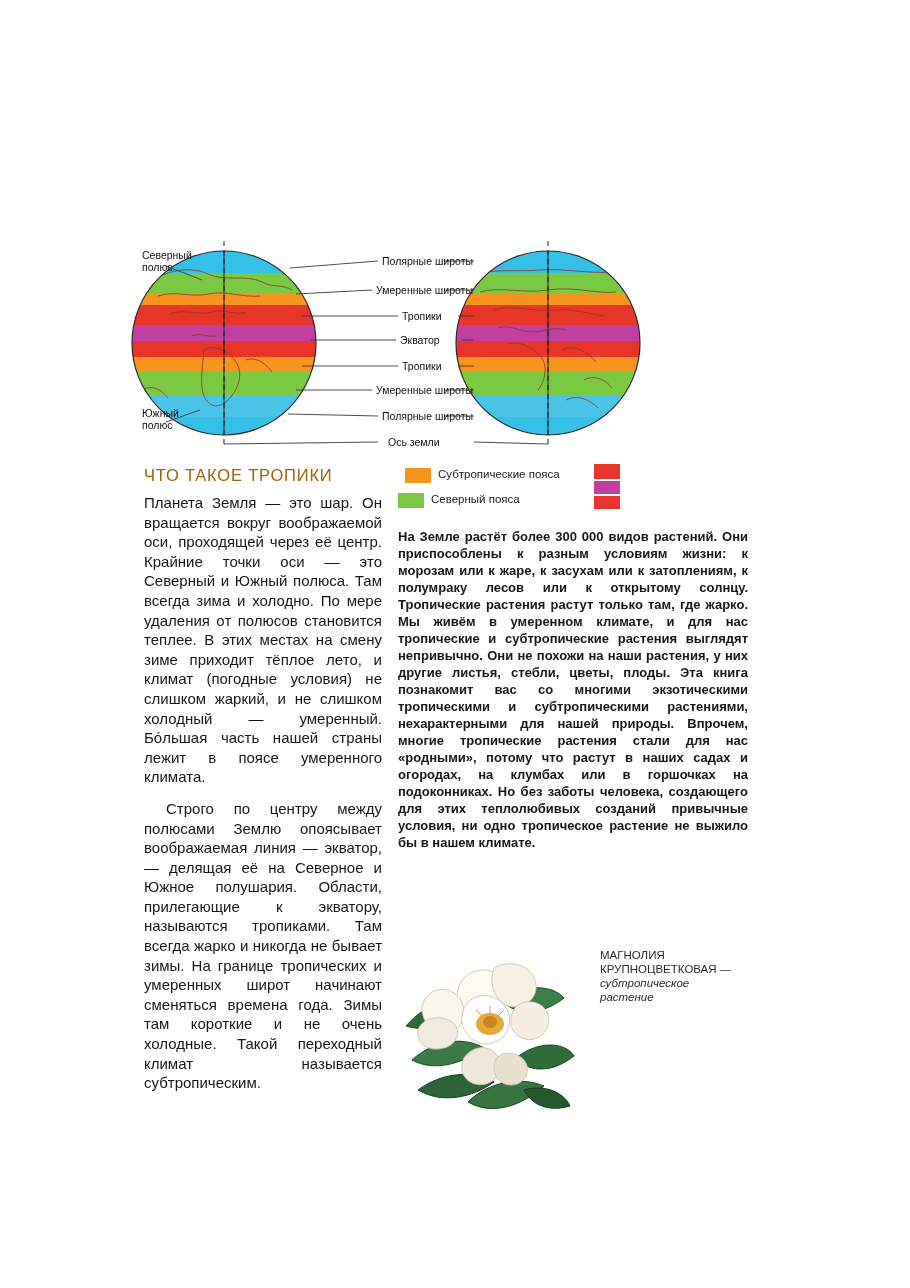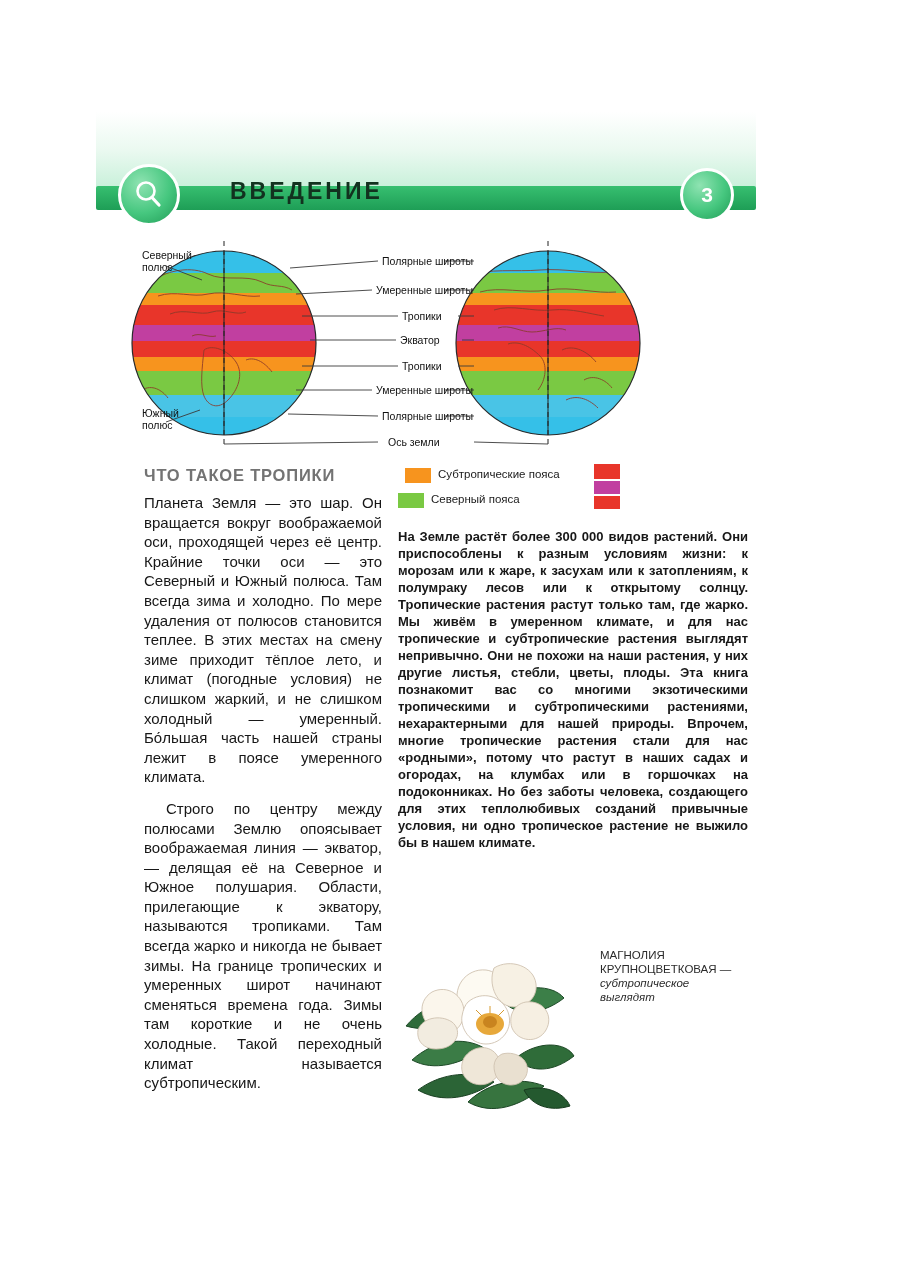--- a/index.html
+++ b/index.html
@@ -131,23 +131,23 @@
   }
   .col-right {
     position: absolute;
     left: 398px;
     top: 528px;
     width: 350px;
   }
   h2.sec {
     margin: 0 0 8px 0;
     font-size: 16.5px;
-    font-weight: bold;
+    font-weight: normal;
     letter-spacing: 0.8px;
-    color: #737373;
+    color: #a16207;
   }
   p.body {
     margin: 0;
     font-size: 15px;
     line-height: 19.6px;
     text-align: justify;
     color: #171717;
   }
   p.body + p.body { margin-top: 12px; text-indent: 22px; }
   .col-right p.body { font-size: 13px; line-height: 17px; font-weight: bold; }
@@ -172,37 +172,20 @@
   .flower-caption .cap-strong { font-weight: normal; }
   .flower-caption .cap-ital { font-style: italic; }
   .flower-art { position: absolute; left: 0; top: 8px; }
   .flower-art svg { display: block; }
 </style>
 </head>
 <body>
 
 <div class="page">
 
-  <div class="header-wrap">
-    <div class="header-gradient"></div>
-    <div class="header-bar"></div>
-
-    <div class="header-badge">
-      <svg width="34" height="34" viewBox="0 0 34 34">
-        <circle cx="14" cy="13" r="8.5" fill="none" stroke="#ffffff" stroke-width="2.6"></circle>
-        <line x1="20" y1="19.5" x2="27" y2="27" stroke="#ffffff" stroke-width="3.2" stroke-linecap="round"></line>
-      </svg>
-    </div>
-
-    <div class="header-title">ВВЕДЕНИЕ</div>
-
-    <div class="page-number-circle">
-      <span>3</span>
-    </div>
-  </div>
 
   <div class="figure">
     <svg width="660" height="222" viewBox="0 0 660 222">
       <defs>
         <clipPath id="globeL">
             <circle cx="128" cy="103" r="92"></circle>
           </clipPath>
         <clipPath id="globeR">
             <circle cx="452" cy="103" r="92"></circle>
           </clipPath>
@@ -362,17 +345,17 @@
           <line x1="92" y1="73" x2="92" y2="66"></line>
           <line x1="84" y1="76" x2="78" y2="70"></line>
           <line x1="100" y1="76" x2="106" y2="70"></line>
         </g>
       </svg>
     </div>
     <div class="flower-caption">
       <div class="cap-strong">МАГНОЛИЯ</div>
       <div class="cap-strong">КРУПНОЦВЕТКОВАЯ —</div>
       <div class="cap-ital">субтропическое</div>
-      <div class="cap-ital">выглядят</div>
+      <div class="cap-ital">растение</div>
     </div>
   </div>
 
 </div>
 
 </body></html>

